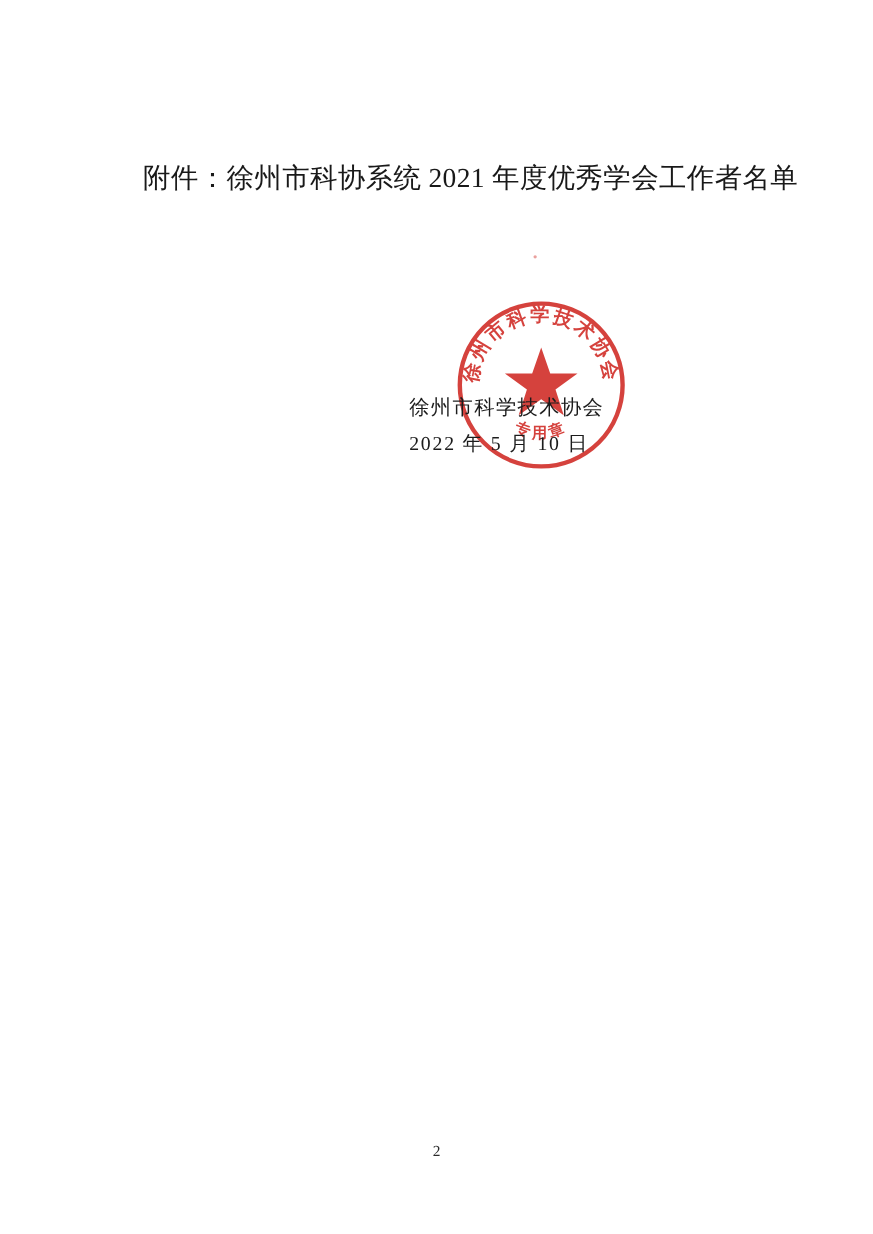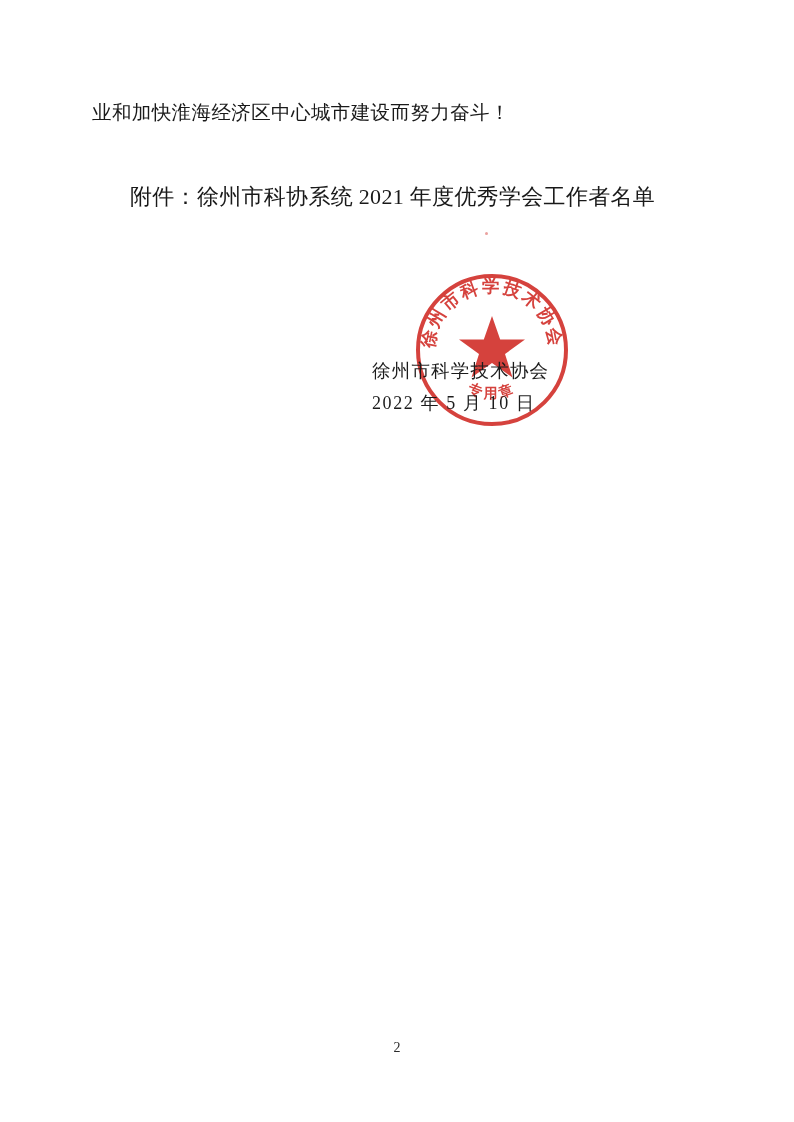--- a/index.html
+++ b/index.html
@@ -33,21 +33,21 @@
     letter-spacing: 0.4px;
     color: #191919;
     white-space: nowrap;
   }
   .para-continued {
     margin: 0;
   }
   .attachment {
     margin-top: 50px;
     text-indent: 38px;
-    font-size: 22px;
+    font-size: 25px;
     line-height: 34px;
     letter-spacing: 0.3px;
     color: #191919;
     white-space: nowrap;
   }
   .signature-block {
     position: absolute;
     left: 372px;
     top: 355px;
     width: 320px;
@@ -104,21 +104,20 @@
     background: #d9534f;
     opacity: 0.55;
   }
 </style>
 </head>
 <body>
 
 <div class="page">
 
   <div class="doc-body">
-    <div class="para para-continued">业和加快淮海经济区中心城市建设而努力奋斗！</div>
 
     <div class="attachment">附件：徐州市科协系统 2021 年度优秀学会工作者名单</div>
   </div>
 
   <div class="tiny-mark"></div>
 
   <div class="seal">
     <svg viewBox="0 0 156 156" xmlns="http://www.w3.org/2000/svg">
       <g fill="none" stroke="#d2322d" stroke-width="4">
         <circle cx="78" cy="78" r="74"></circle>

